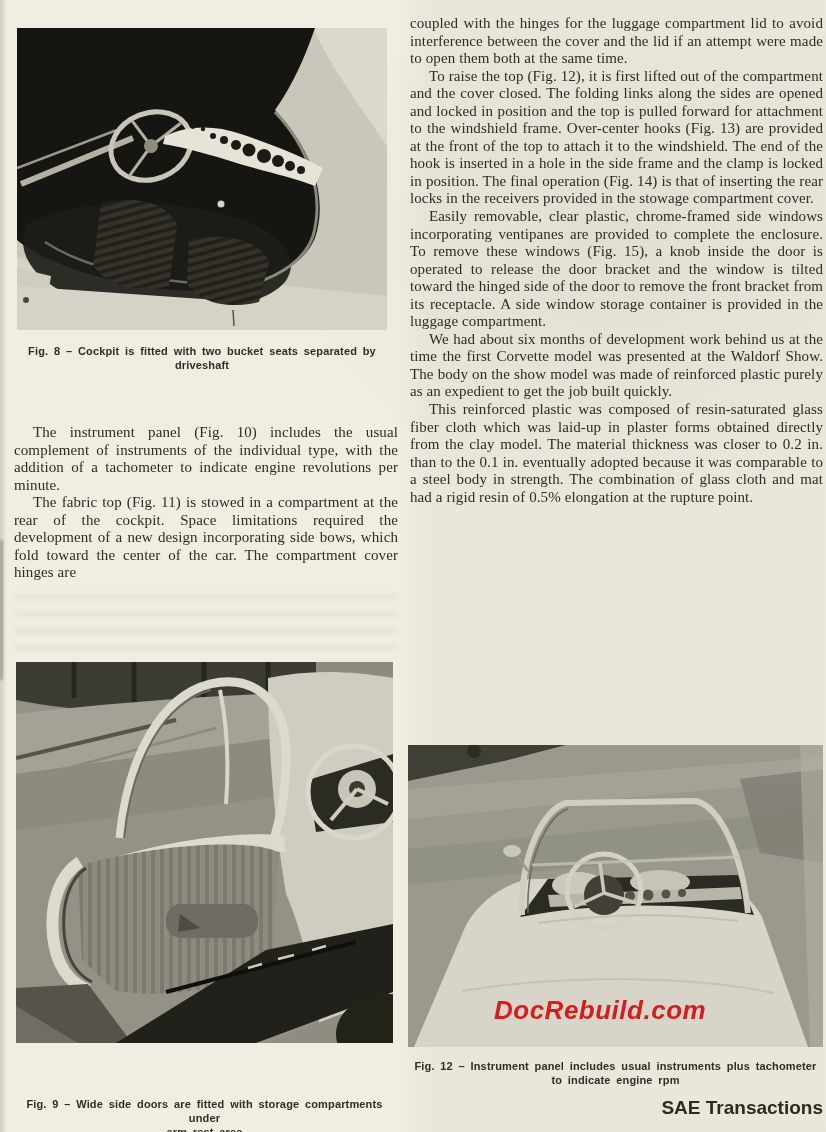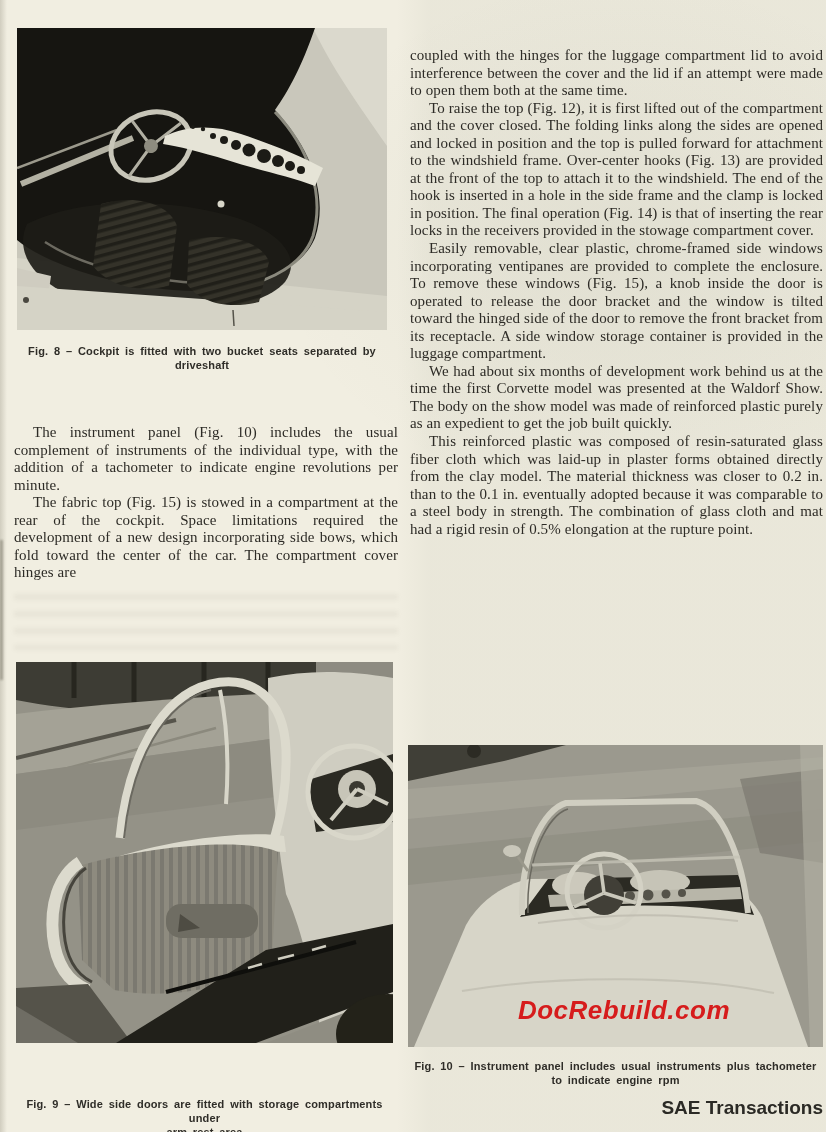--- a/index.html
+++ b/index.html
@@ -110,21 +110,21 @@
   <circle cx="9" cy="272" r="3" fill="#4a4840"></circle>
 </svg>
 </div>
 
 <div class="caption" style="left:17px;top:344px;width:370px;">
   <span class="cap-line">Fig. 8 – Cockpit is fitted with two bucket seats separated by driveshaft</span>
 </div>
 
 <div class="col-text" style="left:14px;top:424px;width:384px;">
     <p class="para indent">The instrument panel (Fig. 10) includes the usual complement of instruments of the individual type, with the addition of a tachometer to indicate engine revolutions per minute.</p>
-    <p class="para indent">The fabric top (Fig. 15) is stowed in a compartment at the rear of the cockpit. Space limitations required the development of a new design incorporating side bows, which fold toward the center of the car. The compartment cover hinges are</p>
+    <p class="para indent">The fabric top (Fig. 11) is stowed in a compartment at the rear of the cockpit. Space limitations required the development of a new design incorporating side bows, which fold toward the center of the car. The compartment cover hinges are</p>
   </div>
 
 <div class="photo" style="left:16px;top:662px;width:377px;height:381px;">
 <svg viewBox="0 0 377 381" width="377" height="381">
   <rect width="377" height="381" fill="#949287"></rect>
   <path d="M0,0 H300 L300,30 C250,46 190,40 140,46 C90,52 40,46 0,38 Z" fill="#3d3c34"></path>
   <path d="M300,0 L377,0 L377,30 L300,26 Z" fill="#8d8b81"></path>
   <path d="M58,0 V36 M118,0 V40 M188,0 V38 M252,0 V34" stroke="#27261f" stroke-width="5"></path>
   <path d="M0,52 C100,40 220,32 300,30 L377,32 L377,60 L0,112 Z" fill="#a4a296"></path>
   <path d="M0,96 L160,58" stroke="#56544b" stroke-width="4"></path>
@@ -163,29 +163,29 @@
   <path d="M250,381 L377,332 L377,381 Z" fill="#8f8d82"></path>
   <ellipse cx="372" cy="372" rx="52" ry="40" fill="#232219"></ellipse>
 </svg>
 </div>
 
 <div class="caption" style="left:16px;top:1097px;width:377px;">
   <span class="cap-line">Fig. 9 – Wide side doors are fitted with storage compartments under</span>
   <span class="cap-line">arm rest area</span>
 </div>
 
-<div class="col-text" style="left:410px;top:15px;width:413px;margin-top:32px;">
+<div class="col-text" style="left:410px;top:15px;width:413px;">
     <p class="para">coupled with the hinges for the luggage compartment lid to avoid interference between the cover and the lid if an attempt were made to open them both at the same time.</p>
     <p class="para indent">To raise the top (Fig. 12), it is first lifted out of the compartment and the cover closed. The folding links along the sides are opened and locked in position and the top is pulled forward for attachment to the windshield frame. Over-center hooks (Fig. 13) are provided at the front of the top to attach it to the windshield. The end of the hook is inserted in a hole in the side frame and the clamp is locked in position. The final operation (Fig. 14) is that of inserting the rear locks in the receivers provided in the stowage compartment cover.</p>
     <p class="para indent">Easily removable, clear plastic, chrome-framed side windows incorporating ventipanes are provided to complete the enclosure. To remove these windows (Fig. 15), a knob inside the door is operated to release the door bracket and the window is tilted toward the hinged side of the door to remove the front bracket from its receptacle. A side window storage container is provided in the luggage compartment.</p>
     <p class="para indent">We had about six months of development work behind us at the time the first Corvette model was presented at the Waldorf Show. The body on the show model was made of reinforced plastic purely as an expedient to get the job built quickly.</p>
     <p class="para indent">This reinforced plastic was composed of resin-saturated glass fiber cloth which was laid-up in plaster forms obtained directly from the clay model. The material thickness was closer to 0.2 in. than to the 0.1 in. eventually adopted because it was comparable to a steel body in strength. The combination of glass cloth and mat had a rigid resin of 0.5% elongation at the rupture point.</p>
   </div>
 
-<div class="photo" style="left:408px;top:745px;width:415px;height:302px;text-align:center;">
+<div class="photo" style="left:408px;top:745px;width:415px;height:302px;">
 <svg viewBox="0 0 415 302" width="415" height="302">
   <rect width="415" height="302" fill="#9b998e"></rect>
   <path d="M0,0 L158,0 L96,16 L0,36 Z" fill="#403f37"></path>
   <circle cx="66" cy="6" r="7" fill="#2c2b24"></circle>
   <path d="M0,44 L415,12 L415,34 L0,74 Z" fill="#a6a499" opacity="0.8"></path>
   <path d="M0,104 L415,64 L415,96 L0,140 Z" fill="#8f8d82" opacity="0.7"></path>
   <path d="M332,34 L415,24 L415,118 L352,108 Z" fill="#7d7b71" opacity="0.75"></path>
   <path d="M392,0 L415,0 L415,302 L402,302 Z" fill="#b2b0a3" opacity="0.6"></path>
   <path d="M6,302 L58,180 C76,148 108,136 122,134 L298,132 C322,136 344,152 354,172 L400,302 Z" fill="#d7d5c8"></path>
   <path d="M112,172 L140,134 L330,130 L346,170 C270,156 186,158 112,172 Z" fill="#2b2a23"></path>
@@ -210,18 +210,18 @@
   </g>
   <ellipse cx="104" cy="106" rx="9" ry="6" fill="#c9c7ba"></ellipse>
   <path d="M110,112 L120,126" stroke="#9a988b" stroke-width="3"></path>
   <path d="M54,246 C150,230 280,230 366,248" fill="none" stroke="#bdbbae" stroke-width="2" opacity="0.7"></path>
   <path d="M130,178 C210,168 260,168 330,176" fill="none" stroke="#b5b3a6" stroke-width="2" opacity="0.6"></path>
 </svg>
 <div class="watermark">DocRebuild.com</div>
 </div>
 
 <div class="caption" style="left:408px;top:1059px;width:415px;">
-  <span class="cap-line">Fig. 10 – Instrument panel includes usual instruments plus tachometer</span>
+  <span class="cap-line">Fig. 12 – Instrument panel includes usual instruments plus tachometer</span>
   <span class="cap-line">to indicate engine rpm</span>
 </div>
 
 <div class="footer-left">452</div>
 <div class="footer-right">SAE Transactions</div>
 
 </body></html>

